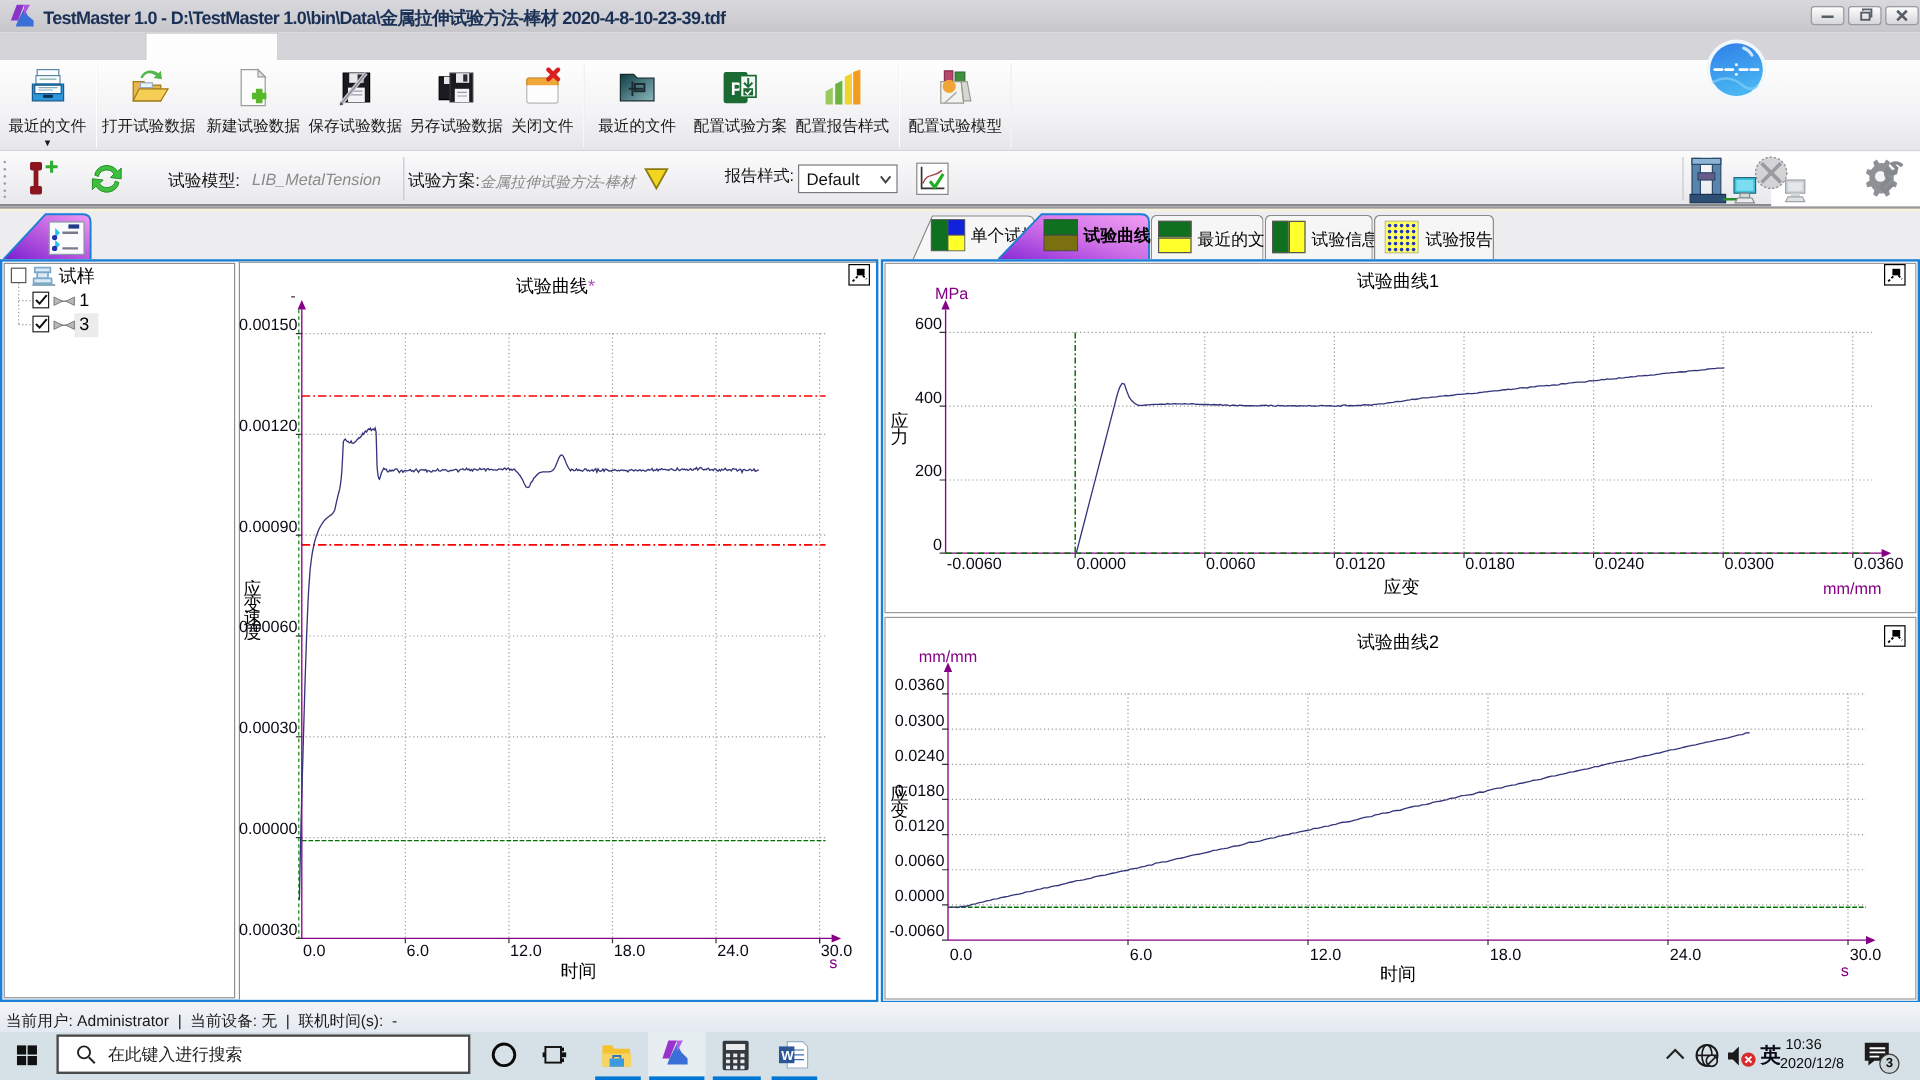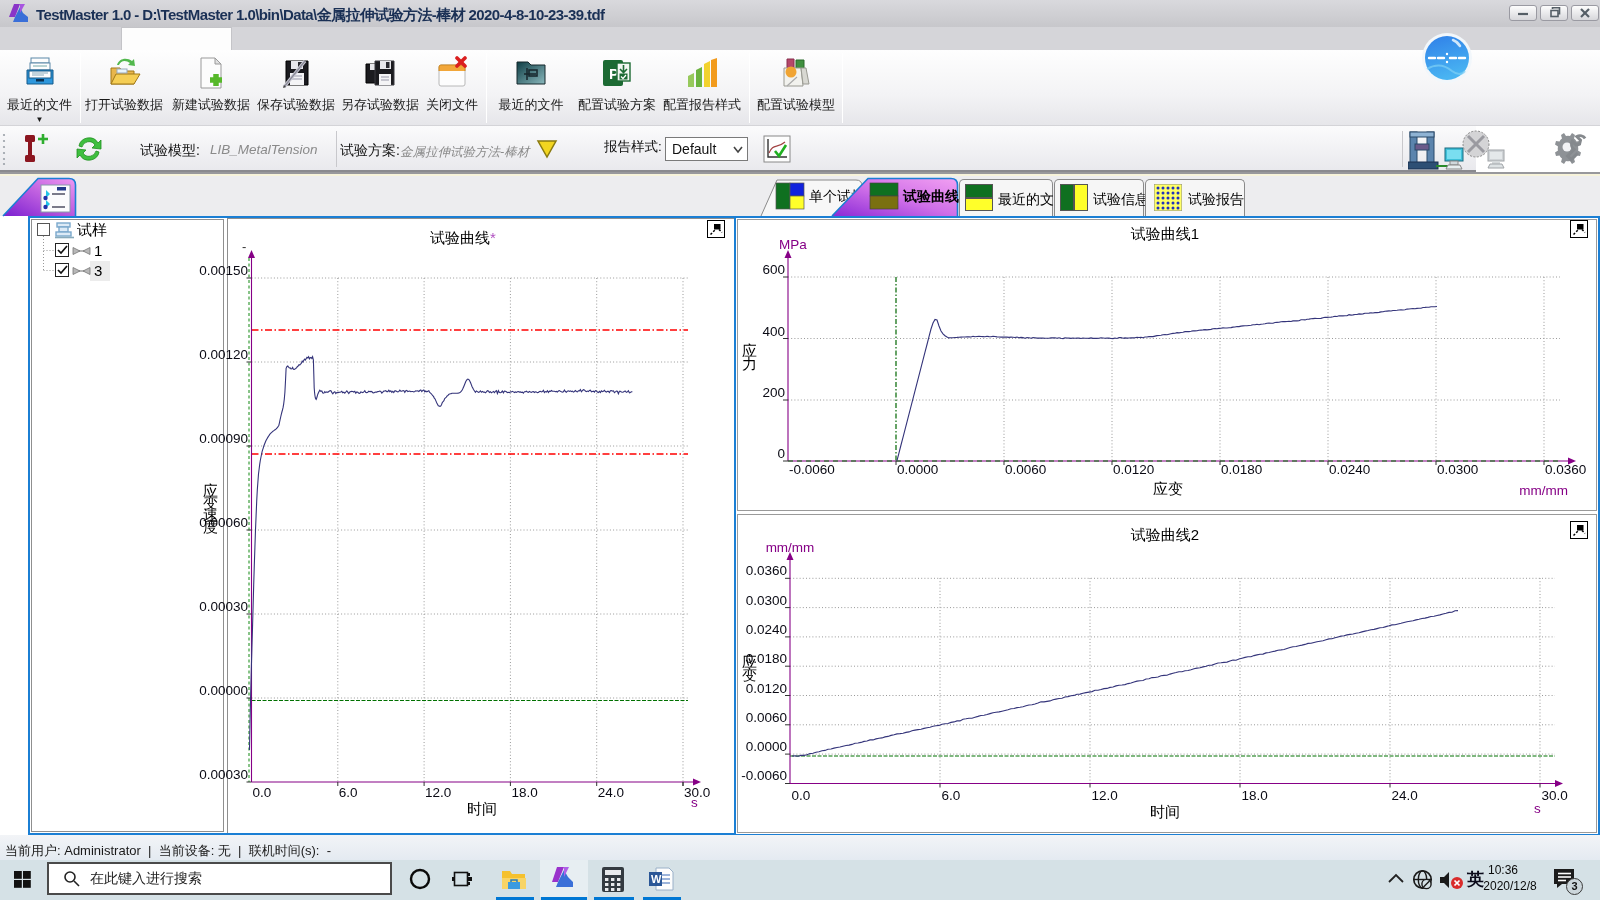--- a/index.html
+++ b/index.html
@@ -32,21 +32,21 @@
 .t2sep { top:5px; width:1px; height:36px; background:#c8c8cc; }
 
 
 #tabstrip { left:0; top:172px; width:1600px; height:44px; background:#ededef; border-top:2px solid #98989c; }
 #creamline { left:0; top:174px; width:1600px; height:2px; background:#f7f3da; }
 .rtab { top:179px; height:37px; background:#f6f6f6; border:1px solid #8a8a8a; border-bottom:none;
   border-radius:5px 5px 0 0; }
 .tabtext { position:absolute; top:11px; font-size:14px; color:#000; white-space:nowrap; }
 
 
-#containerA { left:0; top:216px; width:732px; height:619px; border:2px solid #1b7fd4; background:#fff;margin-left:28px; }
+#containerA { left:0; top:216px; width:732px; height:619px; border:2px solid #1b7fd4; background:#fff; }
 #containerB { left:734px; top:216px; width:866px; height:620px; border:2px solid #1b7fd4; background:#fff; }
 #treebox { left:1px; top:1px; width:193px; height:613px; border:1px solid #8f8f8f; background:#fff; }
 #midbox { left:197px; top:0px; width:531px; height:615px; border-top:1px solid #8f8f8f; border-left:1px solid #8f8f8f; background:#fff; }
 #c1box { left:1px; top:1px; width:860px; height:292px; border:1px solid #9a9a9a; background:#fff; }
 #c2box { left:1px; top:296px; width:860px; height:319px; border:1px solid #9a9a9a; background:#fff; }
 .cornerbtn { width:18px; height:18px; border:1px solid #000; background:#fff; }
 
 
 #statusbar { left:0; top:835px; width:1600px; height:25px; background:linear-gradient(#f2f4f7,#e4eaf1); font-size:13px; color:#1a1a1a; }
 

